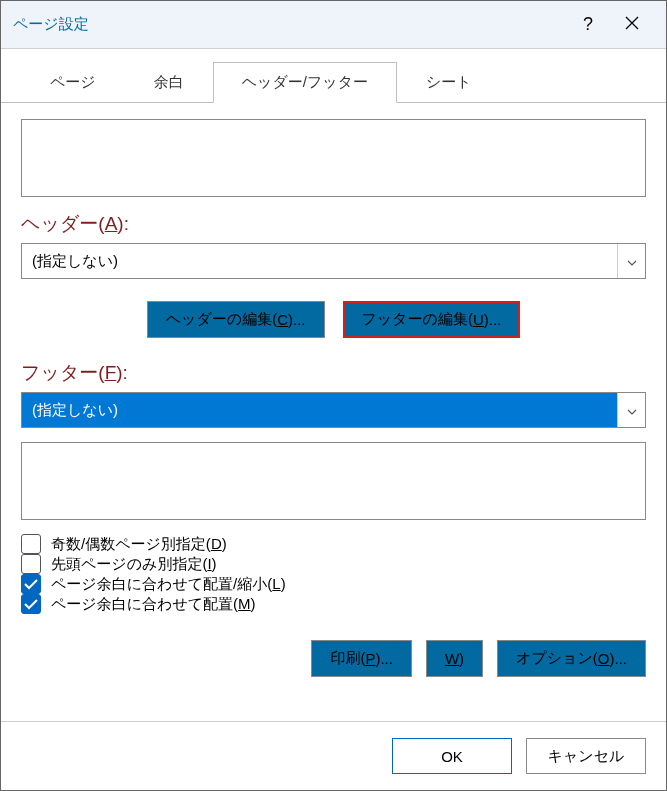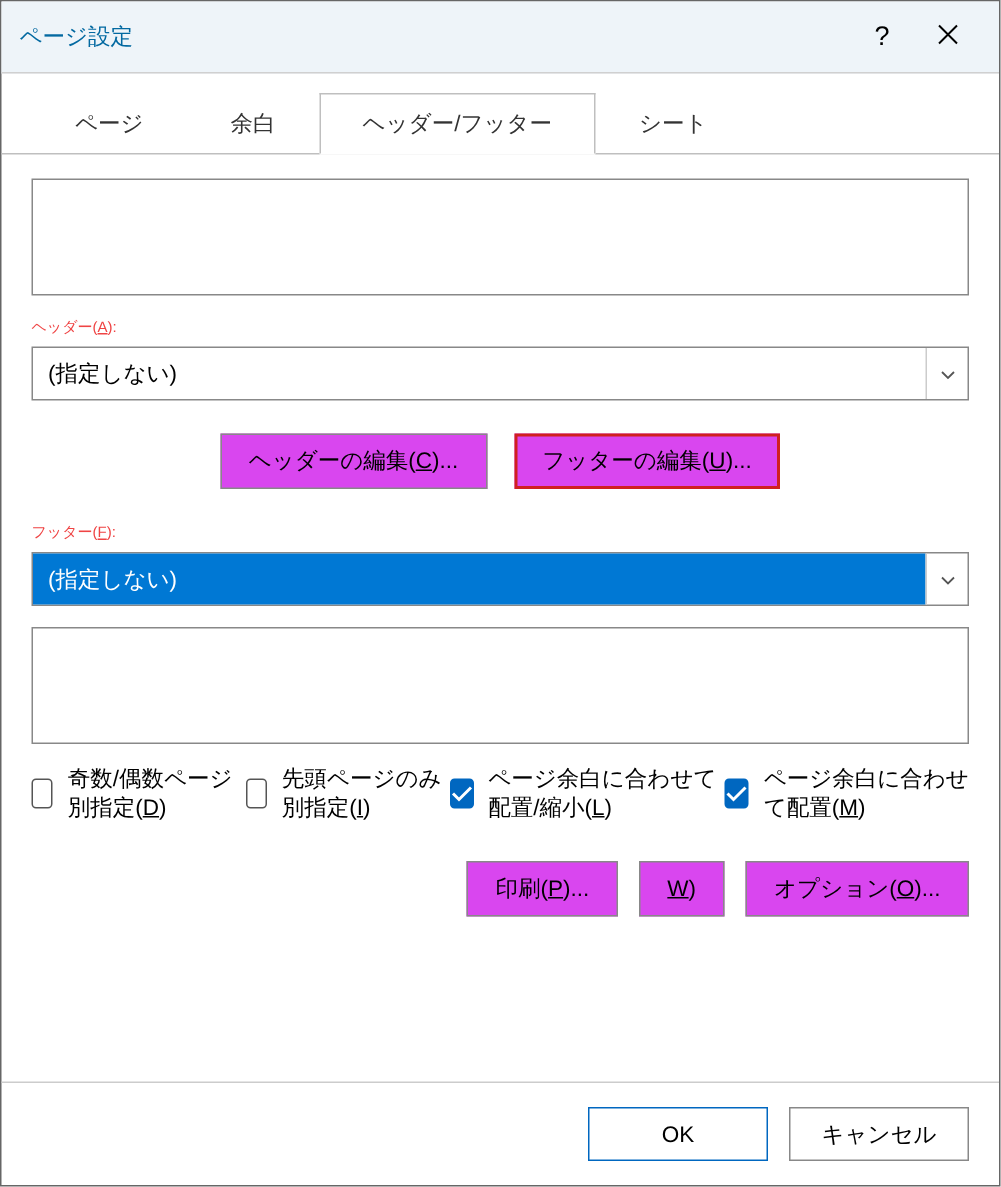--- a/index.html
+++ b/index.html
@@ -38,21 +38,21 @@
   }
   .content {
     flex: 1; padding: 16px 20px 10px 20px;
     display: flex; flex-direction: column;
   }
   .previewbox {
     border: 1px solid #888;
     height: 78px; width: 100%;
     background: #fff;
   }
-  .label { font-size: 10px; color: #ef4444; margin: 14px 0 6px 0; }
+  .label { font-size: 19px; color: #7f1d1d; margin: 14px 0 6px 0; }
   .label .ul { text-decoration: underline; }
   .combo {
     display: flex; border: 1px solid #888; height: 36px;
     background: #fff; align-items: stretch; text-align: center;
   }
   .combo .combo-text {
     flex: 1; padding: 0 10px; display: flex; align-items: center;
     font-size: 15px; color: #000;
   }
   .combo.selected .combo-text {
@@ -61,27 +61,27 @@
   .combo .combo-btn {
     width: 28px; border-left: 1px solid #ccc;
     display: flex; align-items: center; justify-content: center;
   }
   .combo .combo-btn svg { width: 10px; height: 6px; }
   .btnrow {
     display: flex; justify-content: center; gap: 18px;
     margin: 22px 0 8px 0;
   }
   .btn {
-    border: 1px solid #888; background: #d946ef;
+    border: 1px solid #888; background: #0369a1;
     padding: 8px 18px; font-size: 15px; color: #000;
     display: inline-flex; align-items: center;
   }
   .btn.highlight { border: 2px solid #d02020; padding: 5px 17px; }
   .btn .ul { text-decoration: underline; }
-  .checks { margin: 14px 0 6px 0; display: flex; }
+  .checks { margin: 14px 0 6px 0; display: flex; flex-direction: column; }
   .checkrow { display: flex; align-items: center; gap: 10px; font-size: 15px; }
   .cb {
     width: 20px; height: 20px; border: 1px solid #555; border-radius: 3px;
     display: inline-flex; align-items: center; justify-content: center;
     background: #fff;
   }
   .cb.checked { background: #0067c0; border-color: #0067c0; }
   .cb.checked svg { width: 14px; height: 11px; }
   .checkrow .ul { text-decoration: underline; }
   .btnrow.right { justify-content: flex-end; gap: 14px; margin-top: 20px; }

